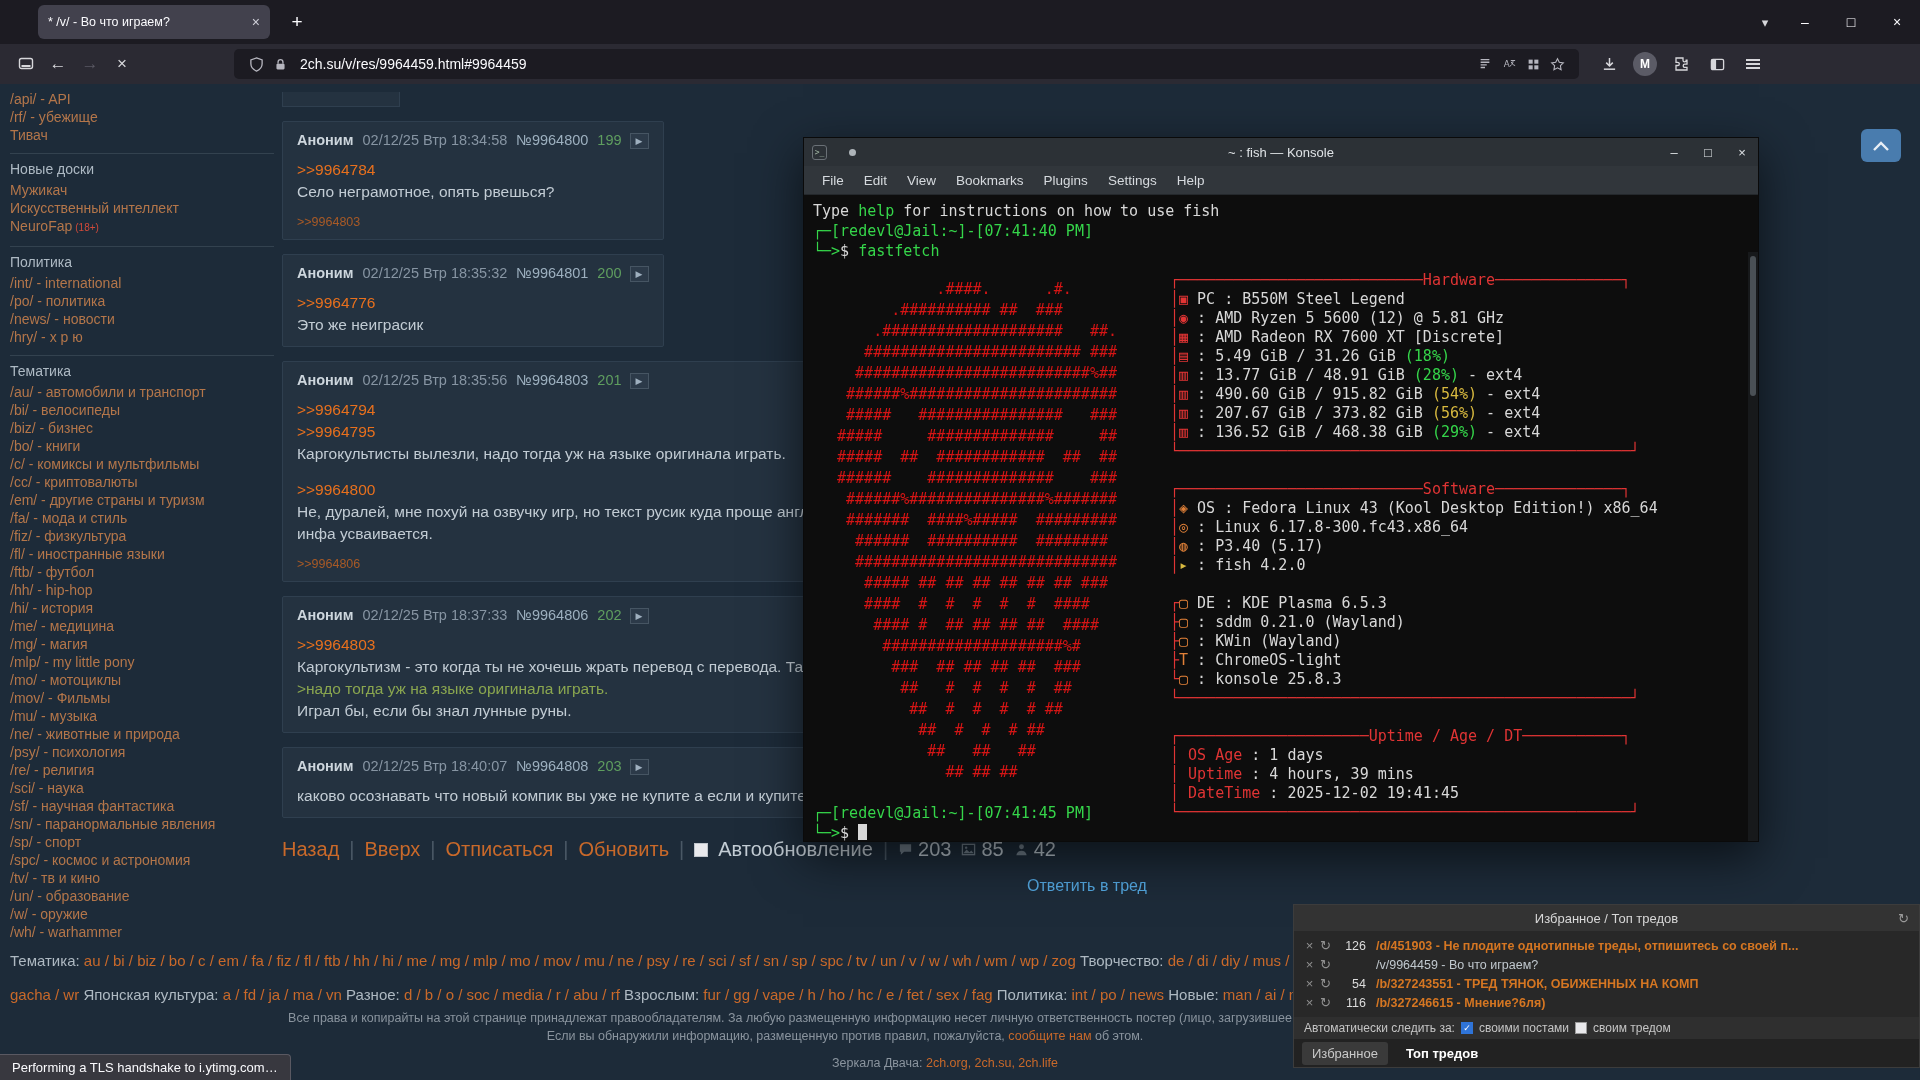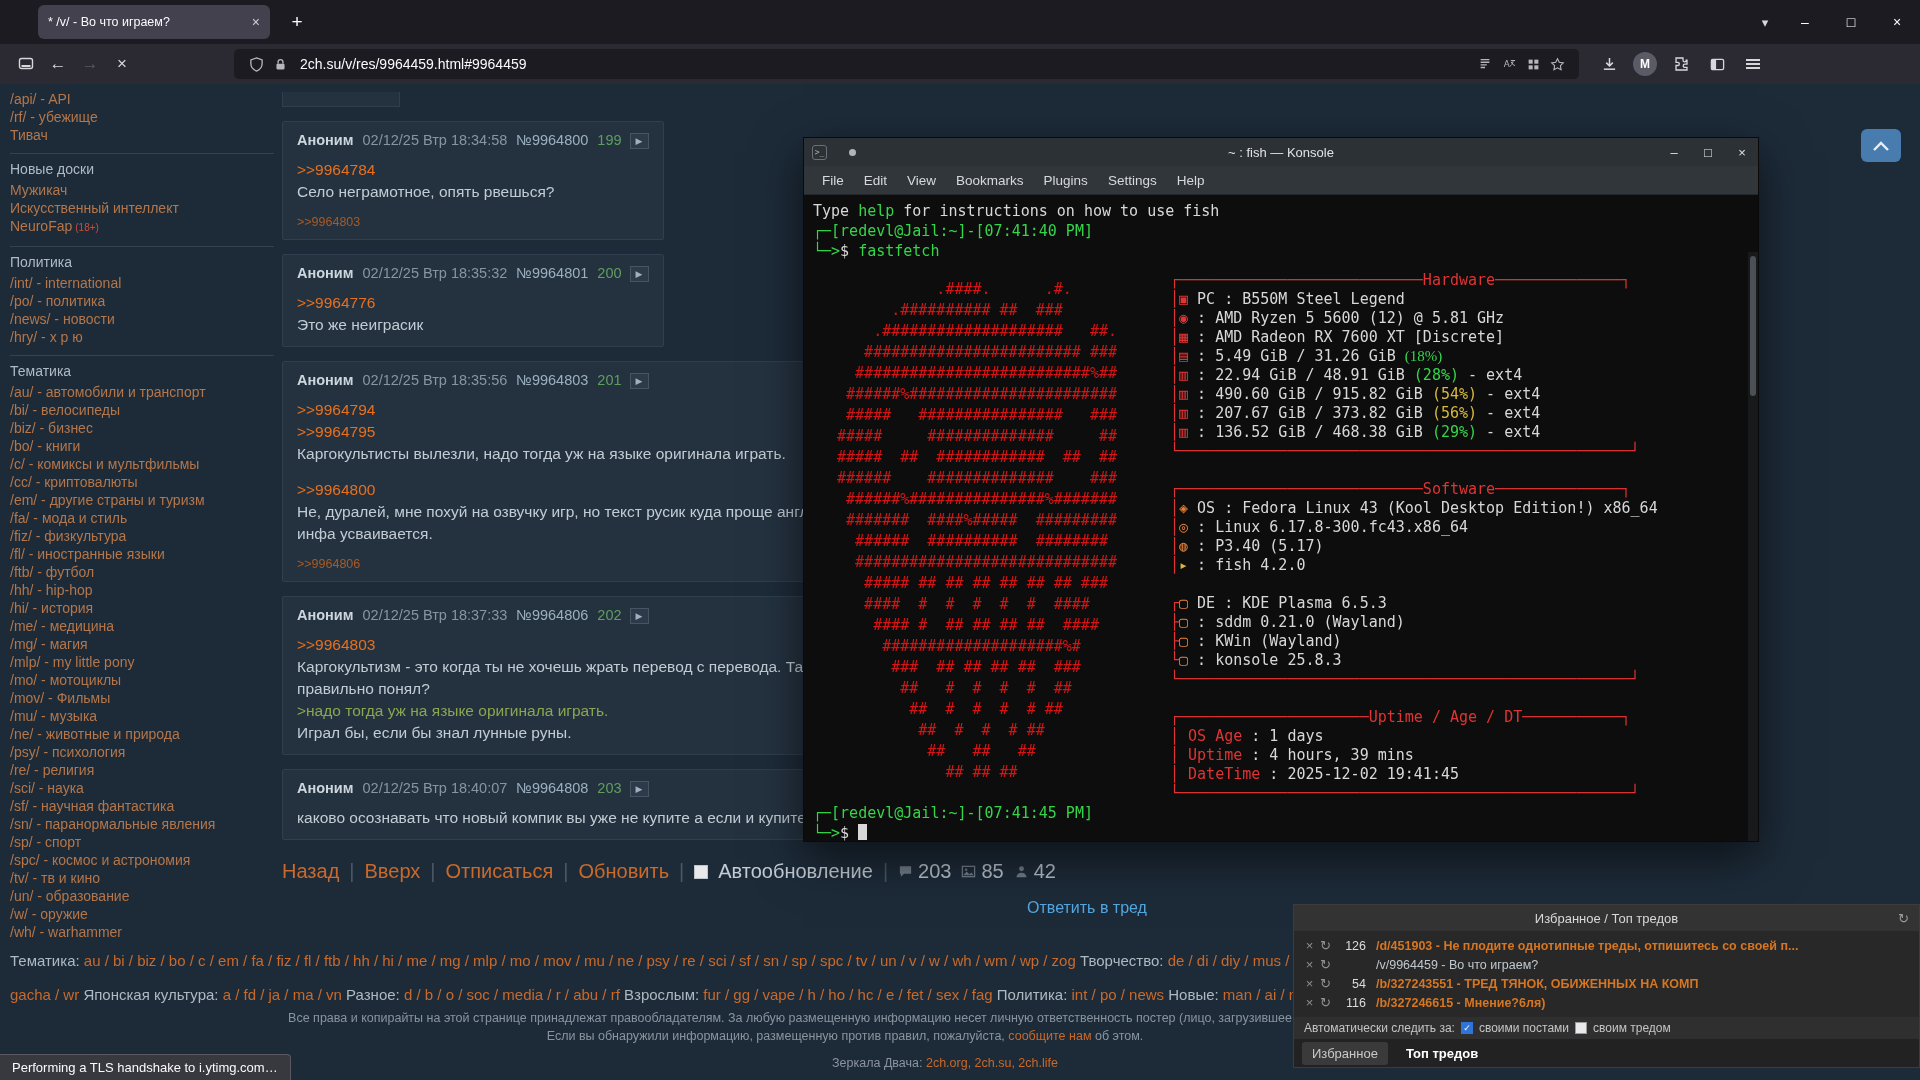--- a/index.html
+++ b/index.html
@@ -286,21 +286,20 @@
                 <div class="b-row"><a class="b-reply">&gt;&gt;9964795</a></div>
                 <div class="b-text">Каргокультисты вылезли, надо тогда уж на языке оригинала играть.</div>
                 <div class="b-gap"></div>
                 <div class="b-row"><a class="b-reply">&gt;&gt;9964800</a></div>
                 <div class="b-text">Не, дуралей, мне похуй на озвучку игр, но текст русик куда проще английского, поэтому быстрее</div>
                 <div class="b-text">инфа усваивается.</div>
               </div><div class="post-replies"><a class="pr-link">&gt;&gt;9964806</a></div></div></div>
           <div class="post-row"><div class="post"><div class="post-head"><span class="p-name">Аноним</span><span class="p-date">02/12/25 Втр 18:37:33</span><a class="p-num">№9964806</a><a class="p-ord">202</a><span class="p-btn">▶</span></div><div class="post-body">
                 <div class="b-row"><a class="b-reply">&gt;&gt;9964803</a></div>
                 <div class="b-text">Каргокультизм - это когда ты не хочешь жрать перевод с перевода. Так что ли я тебя</div>
-                <div class="b-text">правильно понял?</div>
                 <div class="b-text b-green">&gt;надо тогда уж на языке оригинала играть.</div>
                 <div class="b-text">Играл бы, если бы знал лунные руны.</div>
               </div></div></div>
           <div class="post-row"><div class="post"><div class="post-head"><span class="p-name">Аноним</span><span class="p-date">02/12/25 Втр 18:40:07</span><a class="p-num">№9964808</a><a class="p-ord">203</a><span class="p-btn">▶</span></div><div class="post-body">
                 <div class="b-text">каково осознавать что новый компик вы уже не купите а если и купите?</div>
               </div></div></div>
         </div>
 
       <div class="thread-toolbar">
         <a class="tt-link">Назад</a>
@@ -413,36 +412,37 @@
         ##   #  #  #  #  ##
          ##  #  #  #  # ##
           ##  #  #  # ##
            ##   ##   ##
              ## ## ##</pre>
       <div class="term-info">
           <div class="t-line"><span style="color: rgb(224, 52, 52);">┌───────────────────────────Hardware──────────────┐</span></div>
           <div class="t-line"><span style="color: rgb(224, 52, 52);">│▣ </span><span style="color: rgb(216, 216, 216);">PC : B550M Steel Legend</span></div>
           <div class="t-line"><span style="color: rgb(224, 52, 52);">│◉ </span><span style="color: rgb(216, 216, 216);">: AMD Ryzen 5 5600 (12) @ 5.81 GHz</span></div>
           <div class="t-line"><span style="color: rgb(224, 52, 52);">│▦ </span><span style="color: rgb(216, 216, 216);">: AMD Radeon RX 7600 XT [Discrete]</span></div>
-          <div class="t-line"><span style="color: rgb(224, 52, 52);">│▤ </span><span style="color: rgb(216, 216, 216);">: 5.49 GiB / 31.26 GiB </span><span style="color: rgb(53, 213, 74); font-family: Liberation Serif, serif;">(18%)</span></div>
-          <div class="t-line"><span style="color: rgb(224, 52, 52);">│▥ </span><span style="color: rgb(216, 216, 216);">: 22.94 GiB / 48.91 GiB </span><span style="color: rgb(53, 213, 74);">(28%)</span><span style="color: rgb(216, 216, 216);"> - ext4</span></div>
+          <div class="t-line"><span style="color: rgb(224, 52, 52);">│▤ </span><span style="color: rgb(216, 216, 216);">: 5.49 GiB / 31.26 GiB </span><span style="color: rgb(53, 213, 74);">(18%)</span></div>
+          <div class="t-line"><span style="color: rgb(224, 52, 52);">│▥ </span><span style="color: rgb(216, 216, 216);">: 13.77 GiB / 48.91 GiB </span><span style="color: rgb(53, 213, 74);">(28%)</span><span style="color: rgb(216, 216, 216);"> - ext4</span></div>
           <div class="t-line"><span style="color: rgb(224, 52, 52);">│▥ </span><span style="color: rgb(216, 216, 216);">: 490.60 GiB / 915.82 GiB </span><span style="color: rgb(216, 185, 63);">(54%)</span><span style="color: rgb(216, 216, 216);"> - ext4</span></div>
           <div class="t-line"><span style="color: rgb(224, 52, 52);">│▥ </span><span style="color: rgb(216, 216, 216);">: 207.67 GiB / 373.82 GiB </span><span style="color: rgb(216, 185, 63);">(56%)</span><span style="color: rgb(216, 216, 216);"> - ext4</span></div>
           <div class="t-line"><span style="color: rgb(224, 52, 52);">│▥ </span><span style="color: rgb(216, 216, 216);">: 136.52 GiB / 468.38 GiB </span><span style="color: rgb(53, 213, 74);">(29%)</span><span style="color: rgb(216, 216, 216);"> - ext4</span></div>
           <div class="t-line"><span style="color: rgb(224, 52, 52);">└──────────────────────────────────────────────────┘</span></div>
           <div class="t-line">&nbsp;</div>
           <div class="t-line"><span style="color: rgb(224, 52, 52);">┌───────────────────────────Software──────────────┐</span></div>
           <div class="t-line"><span style="color: rgb(224, 52, 52);">│</span><span style="color: rgb(224, 128, 56);">◈ </span><span style="color: rgb(216, 216, 216);">OS : Fedora Linux 43 (Kool Desktop Edition!) x86_64</span></div>
           <div class="t-line"><span style="color: rgb(224, 52, 52);">│</span><span style="color: rgb(224, 128, 56);">◎ </span><span style="color: rgb(216, 216, 216);">: Linux 6.17.8-300.fc43.x86_64</span></div>
           <div class="t-line"><span style="color: rgb(224, 52, 52);">│</span><span style="color: rgb(224, 128, 56);">◍ </span><span style="color: rgb(216, 216, 216);">: P3.40 (5.17)</span></div>
           <div class="t-line"><span style="color: rgb(224, 52, 52);">│</span><span style="color: rgb(216, 185, 63);">▸ </span><span style="color: rgb(216, 216, 216);">: fish 4.2.0</span></div>
           <div class="t-line">&nbsp;</div>
           <div class="t-line"><span style="color: rgb(224, 52, 52);">┌</span><span style="color: rgb(224, 128, 56);">▢ </span><span style="color: rgb(216, 216, 216);">DE : KDE Plasma 6.5.3</span></div>
           <div class="t-line"><span style="color: rgb(224, 52, 52);">├</span><span style="color: rgb(224, 128, 56);">▢ </span><span style="color: rgb(216, 216, 216);">: sddm 0.21.0 (Wayland)</span></div>
           <div class="t-line"><span style="color: rgb(224, 52, 52);">├</span><span style="color: rgb(224, 128, 56);">▢ </span><span style="color: rgb(216, 216, 216);">: KWin (Wayland)</span></div>
+          <div class="t-line"><span style="color: rgb(224, 52, 52);">├</span><span style="color: rgb(224, 128, 56);">T </span><span style="color: rgb(216, 216, 216);">: ChromeOS-light</span></div>
           <div class="t-line"><span style="color: rgb(224, 52, 52);">└</span><span style="color: rgb(224, 128, 56);">▢ </span><span style="color: rgb(216, 216, 216);">: konsole 25.8.3</span></div>
           <div class="t-line"><span style="color: rgb(224, 52, 52);">└──────────────────────────────────────────────────┘</span></div>
           <div class="t-line">&nbsp;</div>
           <div class="t-line"><span style="color: rgb(224, 52, 52);">┌─────────────────────Uptime / Age / DT───────────┐</span></div>
           <div class="t-line"><span style="color: rgb(224, 52, 52);">│ OS Age </span><span style="color: rgb(216, 216, 216);">: 1 days</span></div>
           <div class="t-line"><span style="color: rgb(224, 52, 52);">│ Uptime </span><span style="color: rgb(216, 216, 216);">: 4 hours, 39 mins</span></div>
           <div class="t-line"><span style="color: rgb(224, 52, 52);">│ DateTime </span><span style="color: rgb(216, 216, 216);">: 2025-12-02 19:41:45</span></div>
           <div class="t-line"><span style="color: rgb(224, 52, 52);">└──────────────────────────────────────────────────┘</span></div>
         </div>
       <div class="term-bottom">

